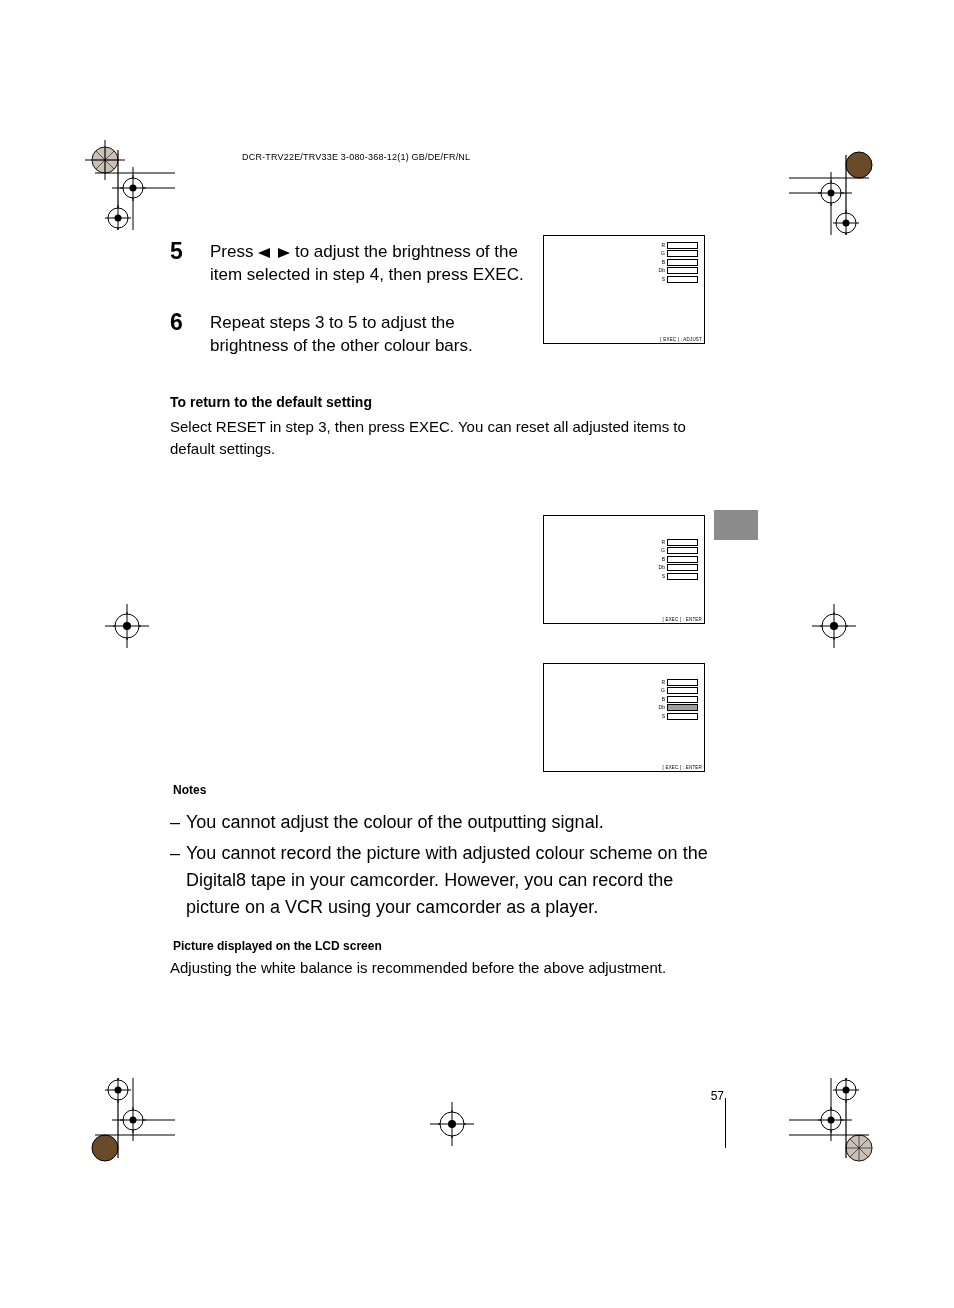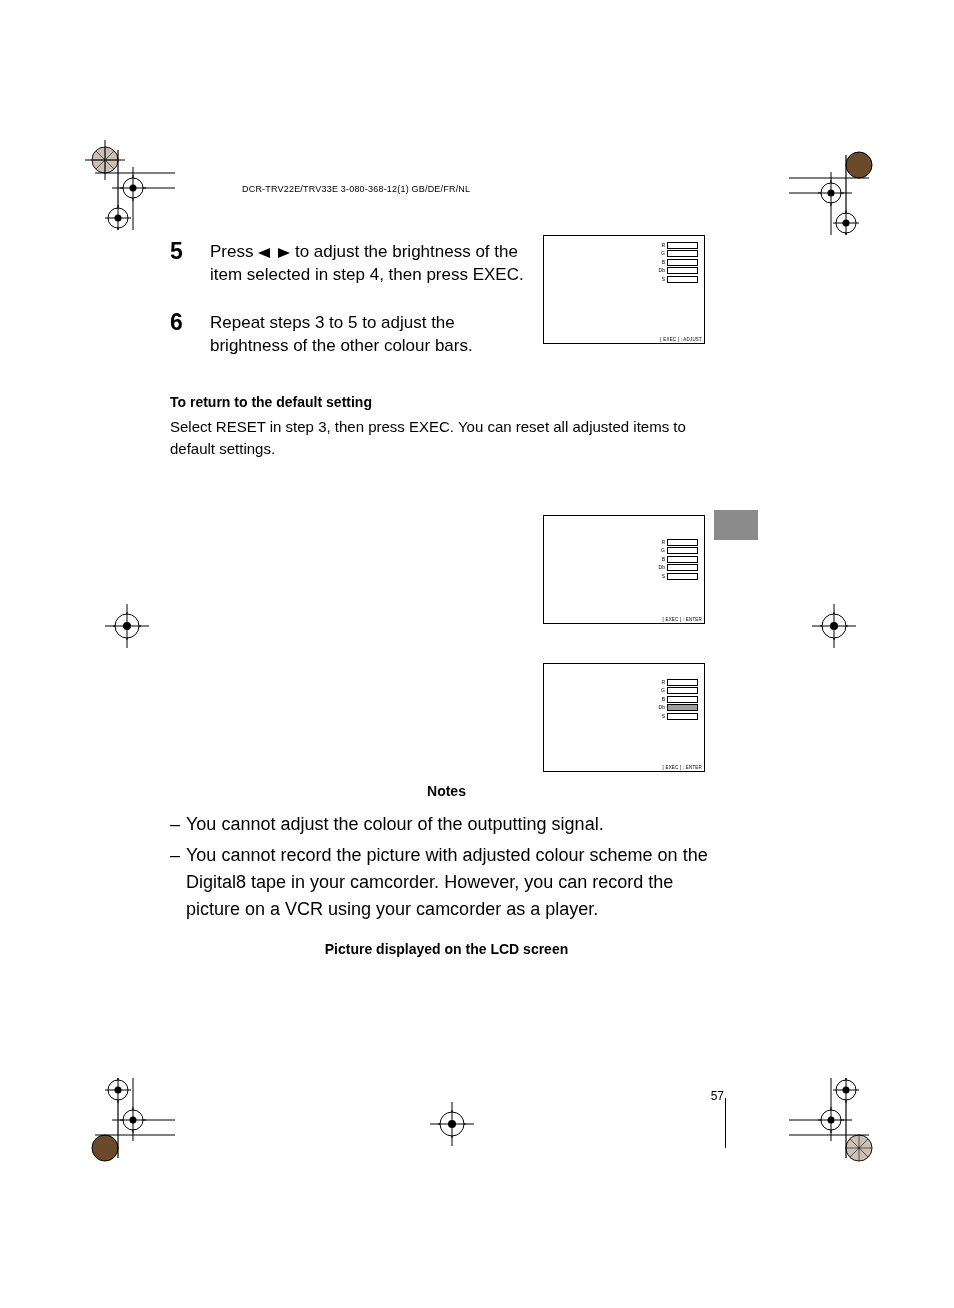--- a/index.html
+++ b/index.html
@@ -31,21 +31,21 @@
     height: 44px;
   }
   .mid-target svg { width: 100%; height: 100%; }
   .mid-left { top: 604px; left: 105px; }
   .mid-right { top: 604px; right: 98px; }
   .mid-bottom { bottom: 162px; left: 430px; }
 
   
   .page-header {
     position: absolute;
-    top: 184px;
+    top: 152px;
     left: 242px;
     font-size: 9px;
     letter-spacing: 0.2px;
   }
 
   
   .content {
     position: absolute;
     top: 238px;
     left: 170px;
@@ -86,25 +86,24 @@
 
   .sub-heading {
     font-weight: bold;
     font-size: 14px;
     margin-top: 36px;
     margin-bottom: 6px;
   }
 
   .note-heading {
     font-weight: bold;
-    font-size: 14px;
+    font-size: 12px;
     margin-top: 32px;
     margin-bottom: 4px;
     margin-left: 3px;
-    text-align: center;
   }
 
   .dash-list {
     list-style: none;
     padding-left: 0;
     font-size: 18px;
     line-height: 1.5;
     margin-top: 12px;
   }
   .dash-list li {
@@ -338,20 +337,21 @@
 
   <div style="height:290px;"></div>
 
   <div class="note-heading">Notes</div>
   <ul class="dash-list">
     <li>You cannot adjust the colour of the outputting signal.</li>
     <li>You cannot record the picture with adjusted colour scheme on the Digital8 tape in your camcorder. However, you can record the picture on a VCR using your camcorder as a player.</li>
   </ul>
 
   <div class="note-heading" style="margin-top:18px;">Picture displayed on the LCD screen</div>
+  <div class="body-para" style="margin-top:2px; width:525px;">Adjusting the white balance is recommended before the above adjustment.</div>
 </div>
 
 <div class="screen screen1">
   <div class="meter-stack">
     <div class="meter-row">
         <span class="meter-label">R</span>
         <div class="meter-bar"></div>
       </div>
     <div class="meter-row">
         <span class="meter-label">G</span>

